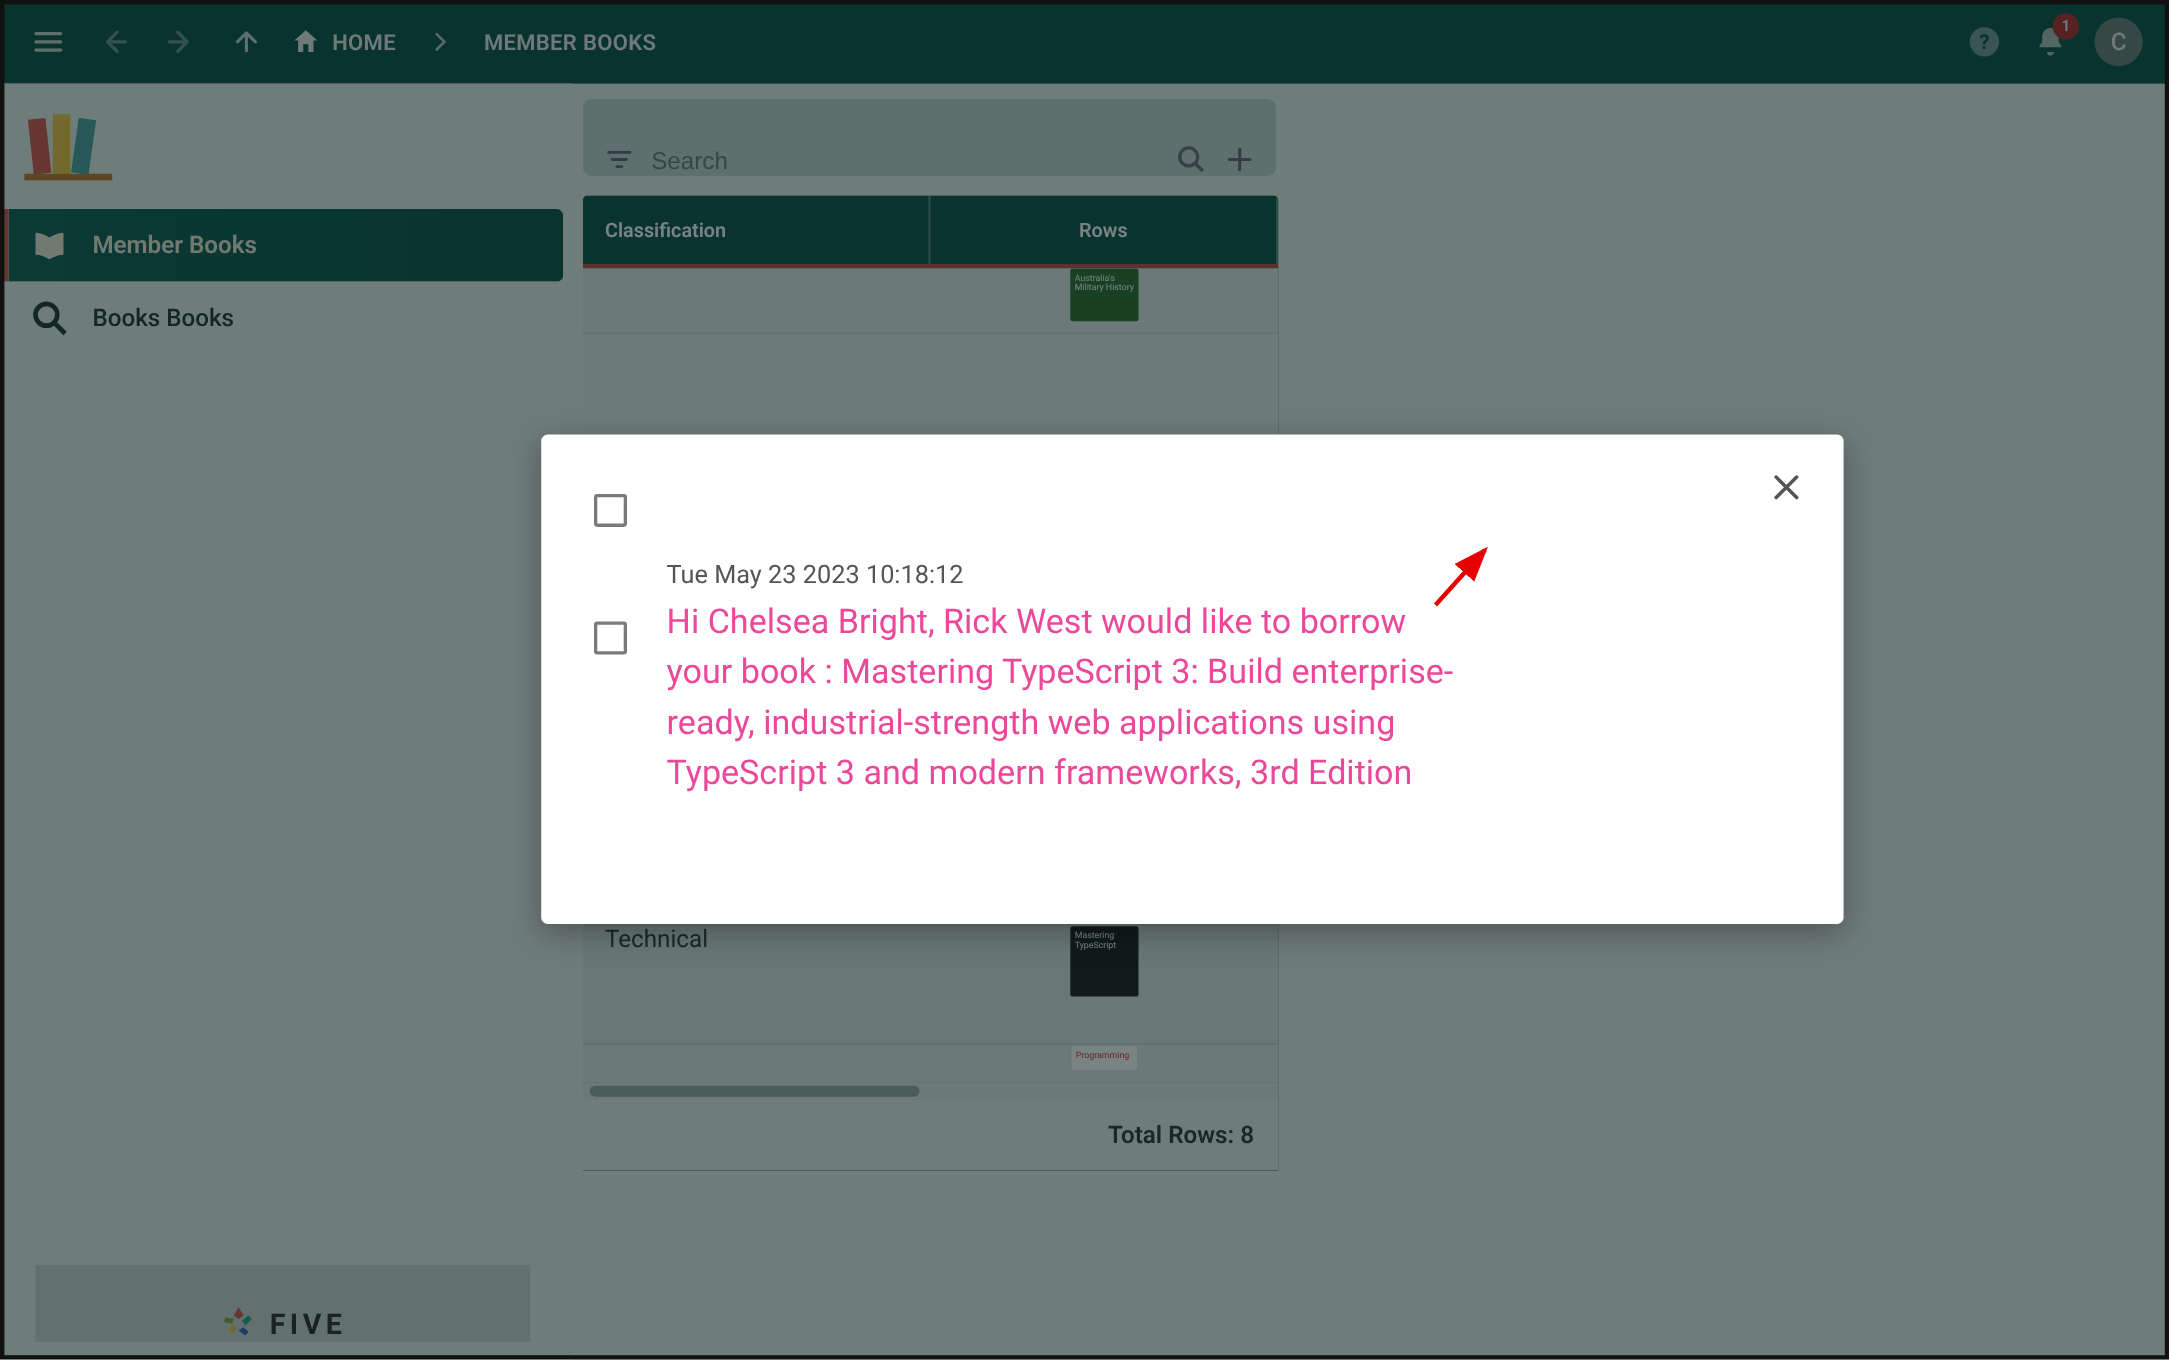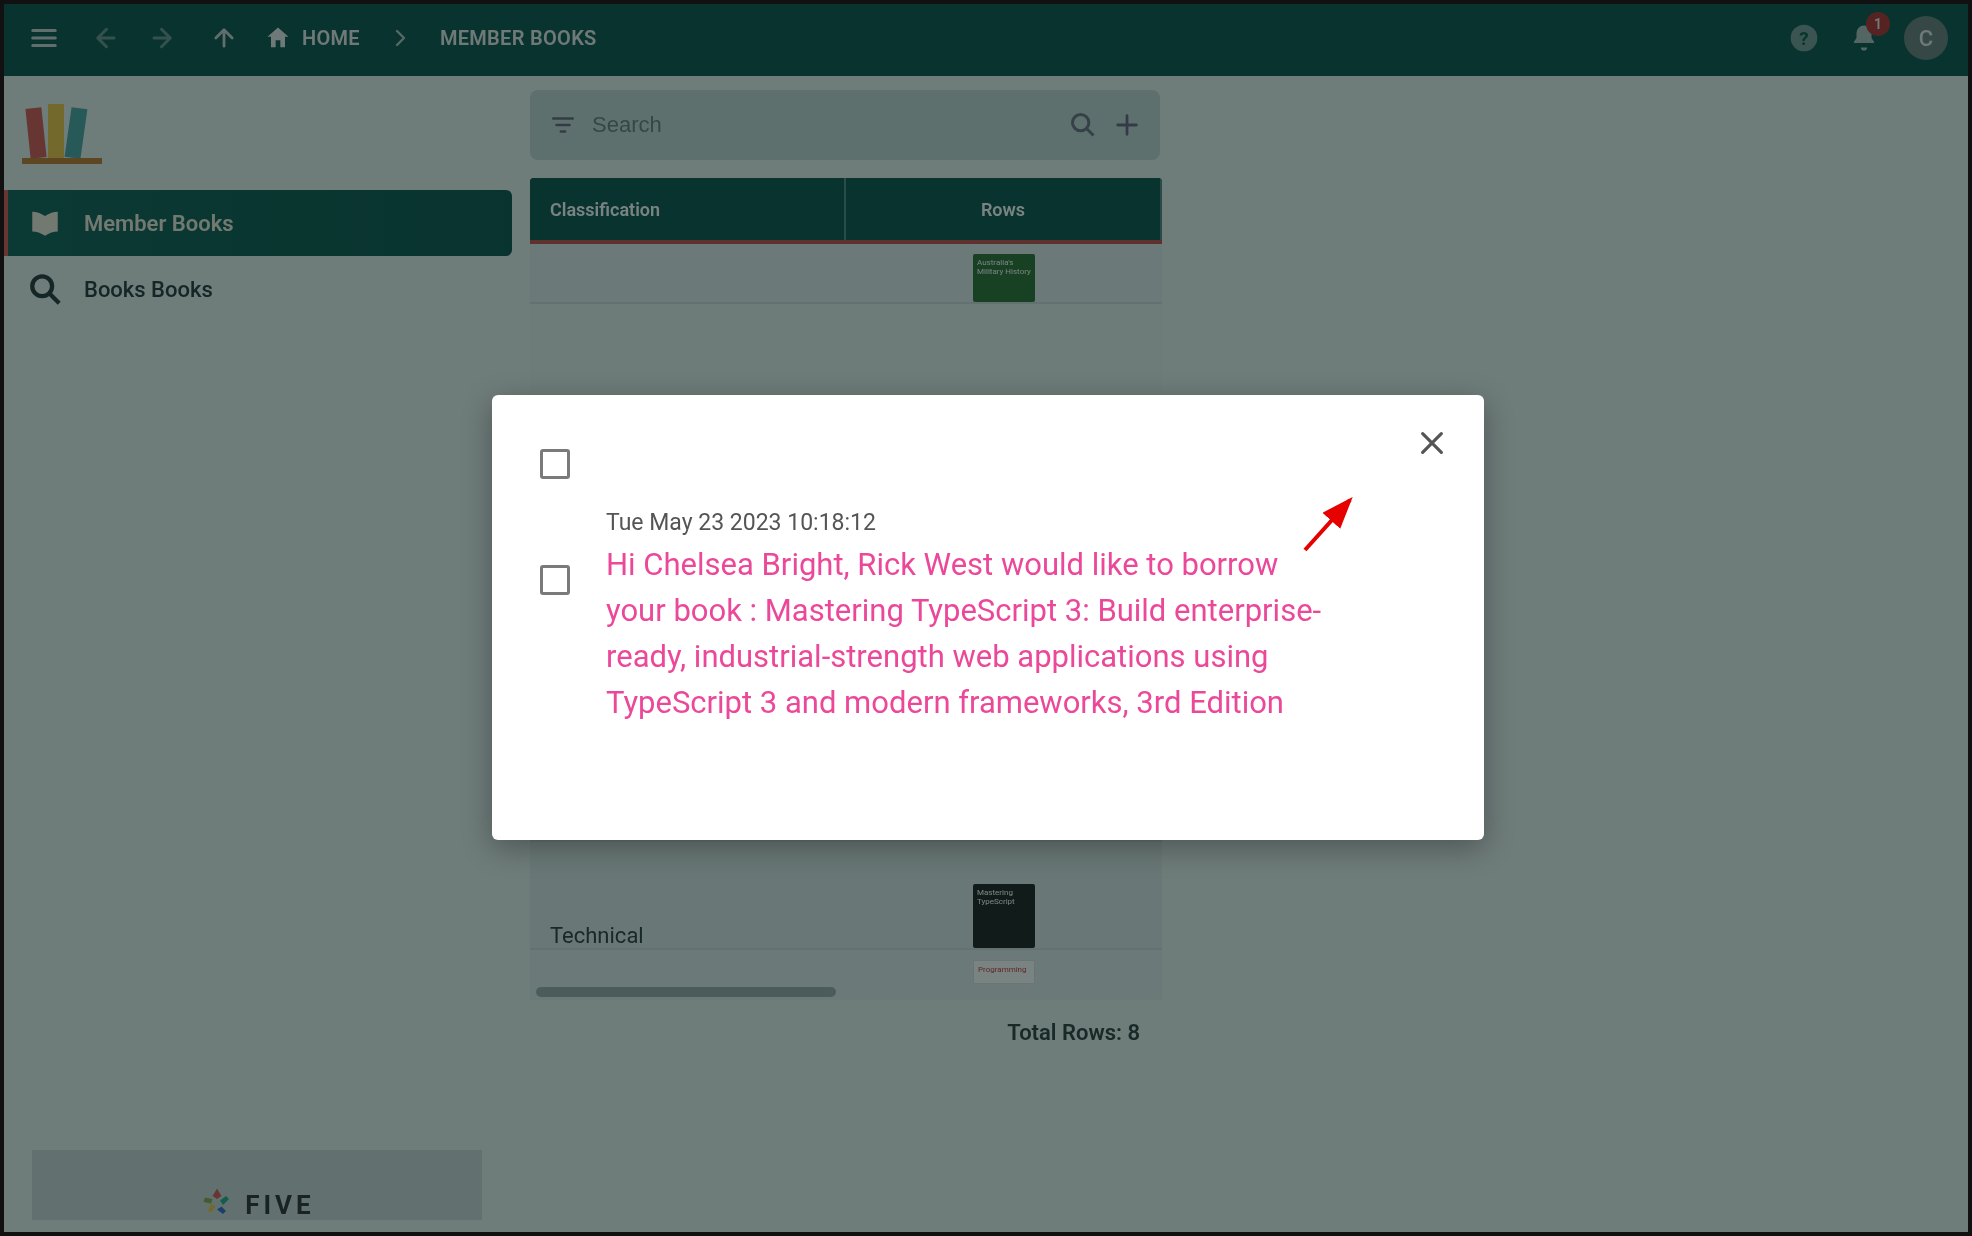--- a/index.html
+++ b/index.html
@@ -22,49 +22,49 @@
   
   .main { display:flex; height: calc(100% - 76px); }
   .sidebar { width: 520px; background:#e8f0ee; padding-top:12px; display:flex; flex-direction:column; }
   .logo-area { padding: 10px 22px 18px; }
   .logo-books { width:90px; height:70px; }
   .nav-item { display:flex; align-items:center; gap:22px; padding: 16px 28px; font-size:22px; font-weight:500; color:#233; cursor:pointer; }
   .nav-item.active { background: linear-gradient(90deg, #0f5c52, #0a4f46); color:#f0e8d8; border-left:8px solid #d9534f; border-radius:0 6px 6px 0; padding-left:20px; font-weight:600; margin-right:8px; }
   .nav-item .nav-icon { width:34px; height:34px; }
 
   .content { flex:1; padding: 14px 10px; }
-  .searchbar { width:630px; height:70px; background:#c6d6d2; border-radius:8px; display:flex; align-items:center; padding:0 18px; gap:14px; }
+  .searchbar { width:630px; height:70px; background:#c6d6d2; border-radius:8px; display:flex; align-items:flex-end; padding:0 18px; gap:14px; }
   .searchbar input { flex:1; background:transparent; border:none; outline:none; font-size:22px; color:#546; }
   .searchbar input::placeholder { color:#6c7a77; }
   .searchbar .sb-icon { width:30px; height:30px; color:#546; opacity:.8; display:flex; align-items:center; justify-content:center; }
 
   .table-wrap { width:632px; margin-top:18px; background:#0a4f46; border-radius:4px 4px 0 0; overflow:hidden; }
   .thead { display:flex; height:66px; background:#0a4f46; color:#fff; border-bottom:4px solid #c84b45; }
   .th { flex:1; display:flex; align-items:center; padding:0 20px; font-size:18px; font-weight:600; border-right:2px solid rgba(255,255,255,0.3); }
   .th:last-child { justify-content:center; border-right:2px solid rgba(255,255,255,0.3); }
   .tbody { background:#eef3f2; max-height:740px; overflow:hidden; position:relative; }
   .trow { display:flex; height:108px; border-bottom:2px solid #d0dad8; background:#dde6e4; }
   .trow:nth-child(odd){ background:#e3ebe9; }
-  .td { flex:1; display:flex; align-items:flex-end; padding:0 20px; font-size:22px; color:#2b3a37; }
+  .td { flex:1; display:flex; align-items:flex-start; padding:0 20px; font-size:22px; color:#2b3a37; }
   .td.img { justify-content:center; }
   .book-thumb { width:62px; height:64px; background:#bbb; border-radius:2px; position:relative; overflow:hidden; font-size:8px; color:#fff; display:flex; flex-direction:column; justify-content:flex-start; padding:4px; }
   .book-thumb.ts { background:#ca4a2f; }
   .book-thumb.ts2 { background:#1a1a1a; }
   .book-thumb.mil { background:#2a6b2a; }
   .book-thumb.prog { background:#fff; color:#c33; border:1px solid #ddd; }
   .tfoot { height:64px; background:#e9efee; display:flex; align-items:center; justify-content:flex-end; padding:0 22px; font-size:22px; font-weight:600; color:#2b3a37; }
   .hscroll { height:16px; background:#e3ebe9; position:relative; }
   .hscroll-thumb { position:absolute; left:6px; top:3px; width:300px; height:10px; background:#9aaca8; border-radius:6px; }
 
   .brand-footer { position:absolute; left:32px; bottom:16px; width:450px; height:70px; background:#cfd8d6; display:flex; align-items:flex-end; justify-content:center; gap:10px; }
   .brand-footer .txt { font-weight:700; letter-spacing:4px; color:#2c2c2c; font-size:26px; }
 
   
   .backdrop { position:absolute; inset:0; background:rgba(10,30,28,0.55); }
-  .dialog { position:absolute; left:492px; top:395px; width:992px; height:445px; background:#fff; border-radius:6px; box-shadow:0 8px 30px rgba(0,0,0,.3); padding:40px 48px; }
+  .dialog { position:absolute; left:492px; top:395px; width:1184px; height:445px; background:#fff; border-radius:6px; box-shadow:0 8px 30px rgba(0,0,0,.3); padding:40px 48px; }
   .dlg-close { position:absolute; top:32px; right:32px; width:36px; height:36px; cursor:pointer; color:#555; }
   .dlg-row { display:flex; align-items:flex-start; gap:36px; margin-bottom:30px; }
   .dlg-check { width:30px; height:30px; border:3px solid #7a7a7a; border-radius:3px; flex-shrink:0; margin-top:4px; cursor:pointer; }
   .dlg-body { flex:1; }
   .dlg-ts { font-size:23px; color:#555; margin-bottom:6px; }
   .dlg-msg { font-size:31px; color:#ec4899; line-height:1.48; max-width:720px; }
 
   
   .arrow-annot { position:absolute; top:490px; left:1295px; pointer-events:none; }
   .arrow-annot svg { overflow:visible; }

